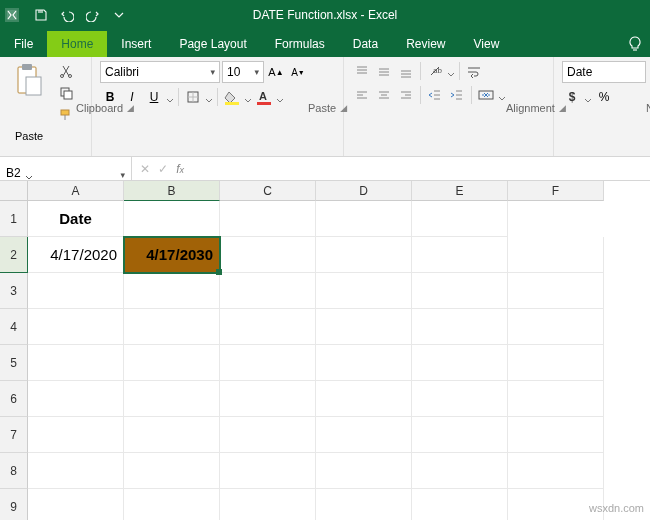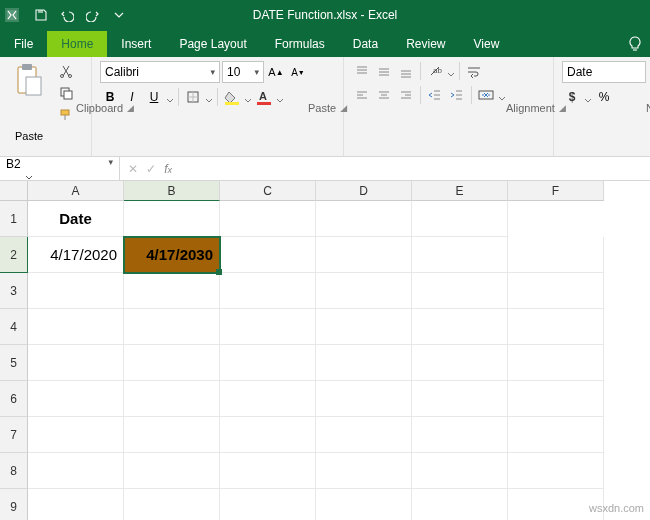--- a/index.html
+++ b/index.html
@@ -79,24 +79,24 @@
   .sep { width:1px; height:18px; background:#d4d4d4; margin:0 2px;}
   
   .fxbar {
     height: 24px;
     border-bottom: 1px solid #d6d6d6;
     display:flex;
     align-items:stretch;
     background:#fff;
   }
   .namebox {
-    width: 120px;
+    width: 132px;
     border-right:1px solid #d6d6d6;
     display:flex;
-    align-items:flex-start;
+    align-items:flex-end;
     padding: 0 6px;
     font-size:12px;
   }
   .namebox .arrow { margin-left:auto; font-size:9px; color:#555;}
   .fxbtns { display:flex; align-items:center; gap:8px; padding: 0 8px; color:#888;}
   .fxbtns span { cursor:pointer; }
   .fxinput { flex:1; display:flex; align-items:center; padding:0 6px; font-size:12px; font-family:"Segoe UI",sans-serif; }
   
   .grid {
     position: relative;

